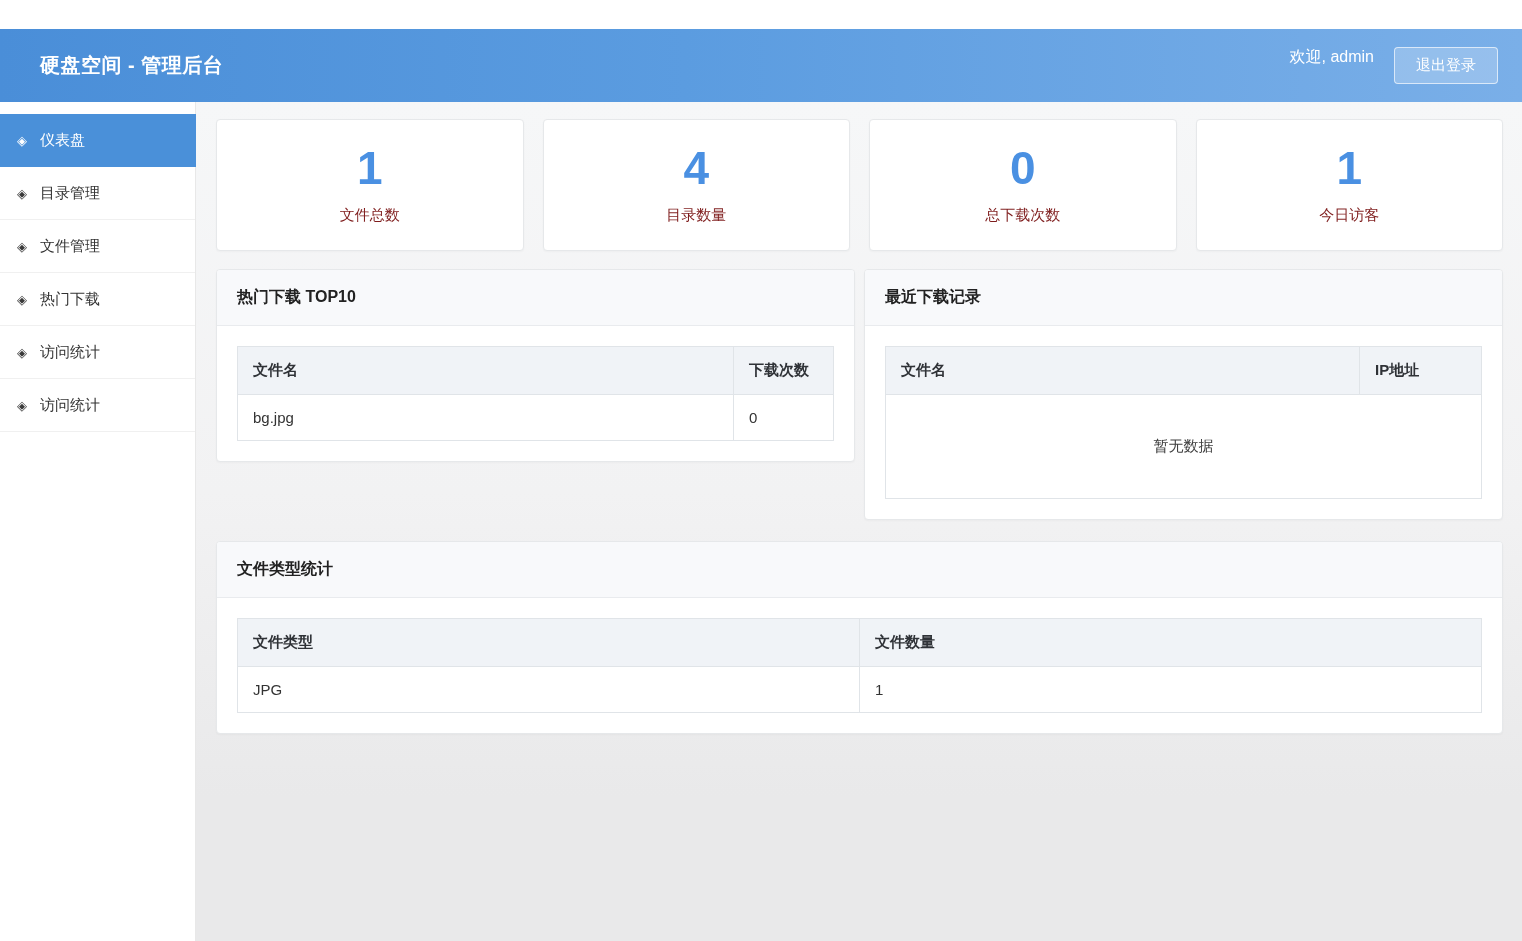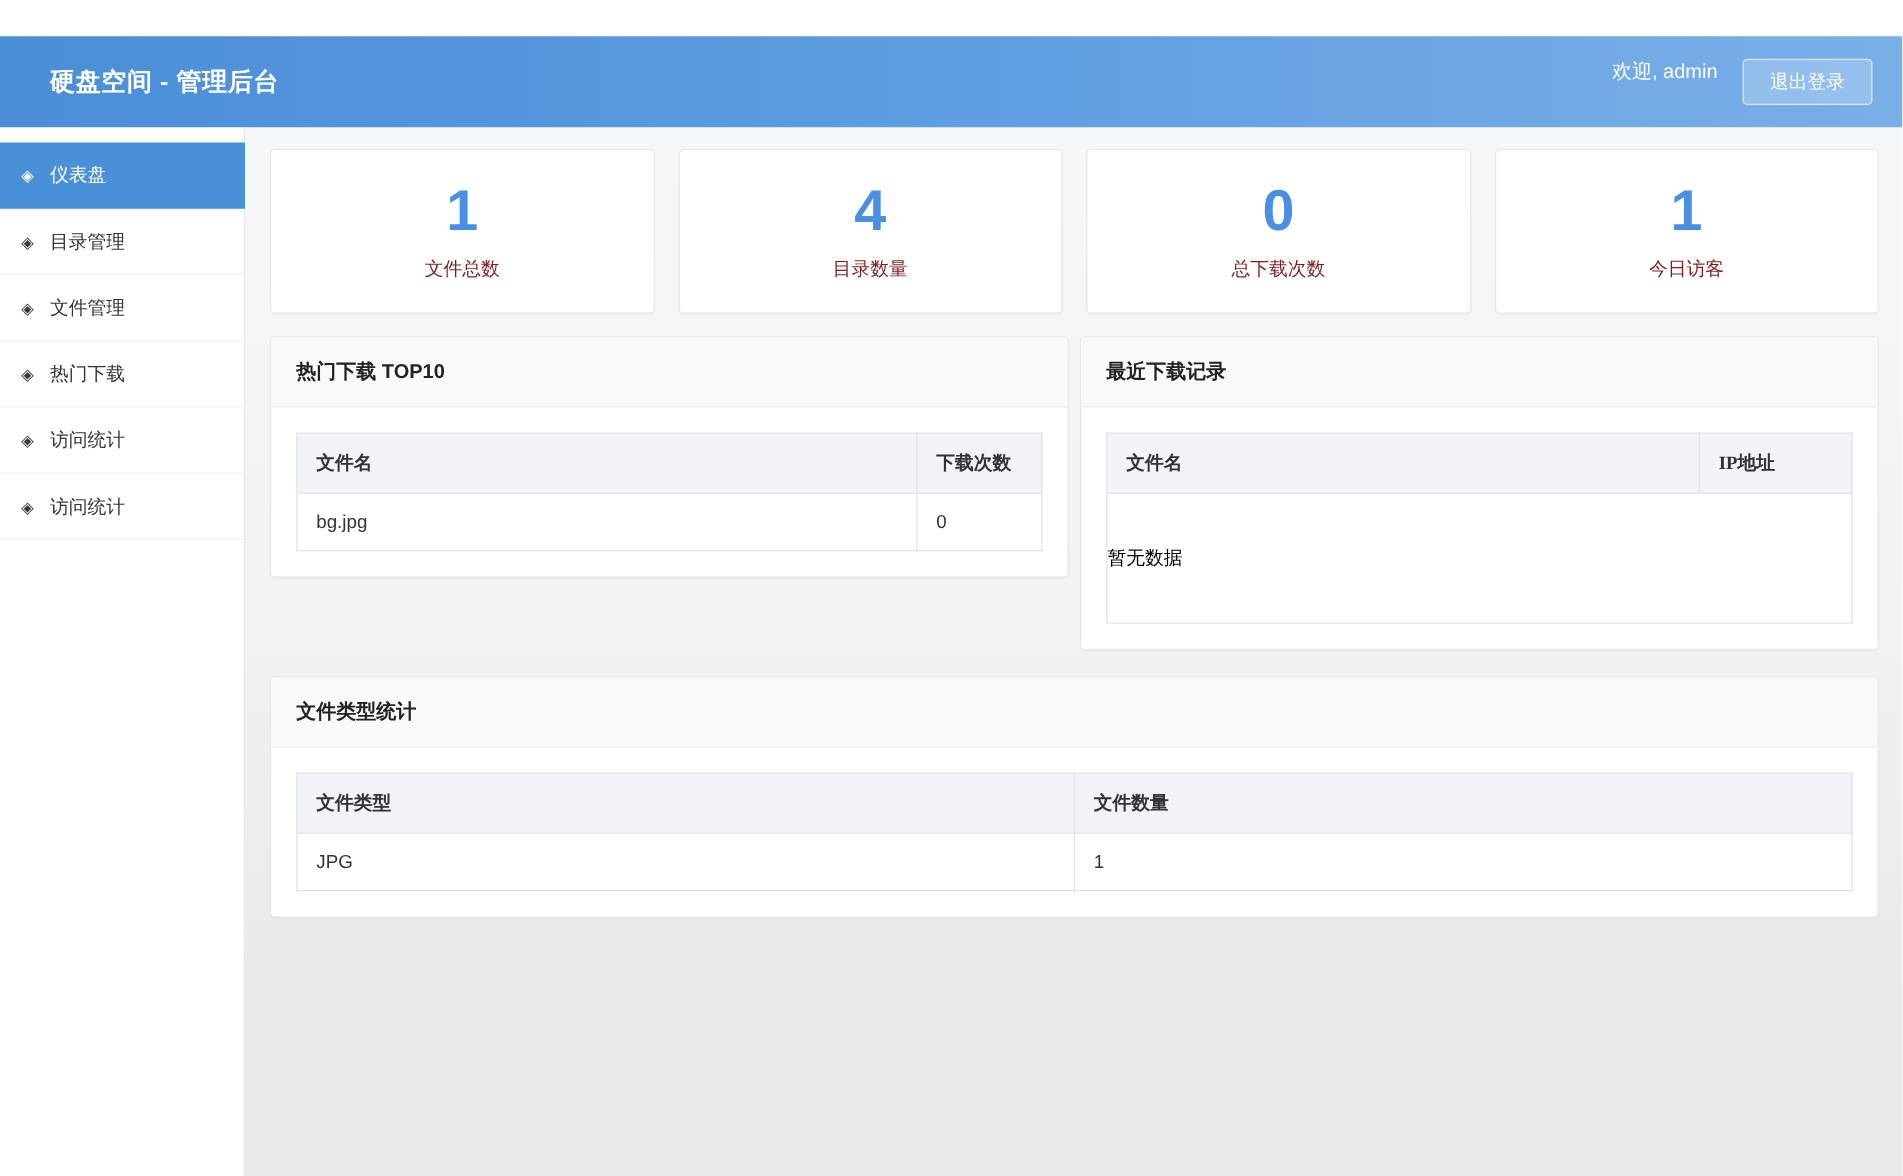--- a/index.html
+++ b/index.html
@@ -91,25 +91,25 @@
   table.data-table { width: 100%; border-collapse: collapse; padding-left: 17px; }
   .data-table th, .data-table td {
     border: 1px solid #e0e4e8;
     padding: 14px 15px;
     font-size: 15px; text-align: left;
   }
   .data-table th { background: #f0f3f7; color: #2f3237; font-weight: bold; }
   .data-table td { color: #333; background: #fff; }
 
   .table-top th:nth-child(2),  .table-top td:nth-child(2)  { width: 100px; }
-  .table-recent th:nth-child(2) { width: 122px; font-family: Liberation Serif, serif; }
+  .table-recent th:nth-child(2) { width: 122px; }
   .table-types th, .table-types td { width: 50%; }
 
   td.empty-cell {
-    text-align: left; color: #000000;
+    text-align: center; color: #404040;
     padding: 42px 0; font-size: 15px;
   }
 </style>
 </head>
 <body>
 
 <header class="header">
   <div class="header-title">硬盘空间 - 管理后台</div>
   <div class="header-right">
     <span class="welcome">欢迎, admin</span>

